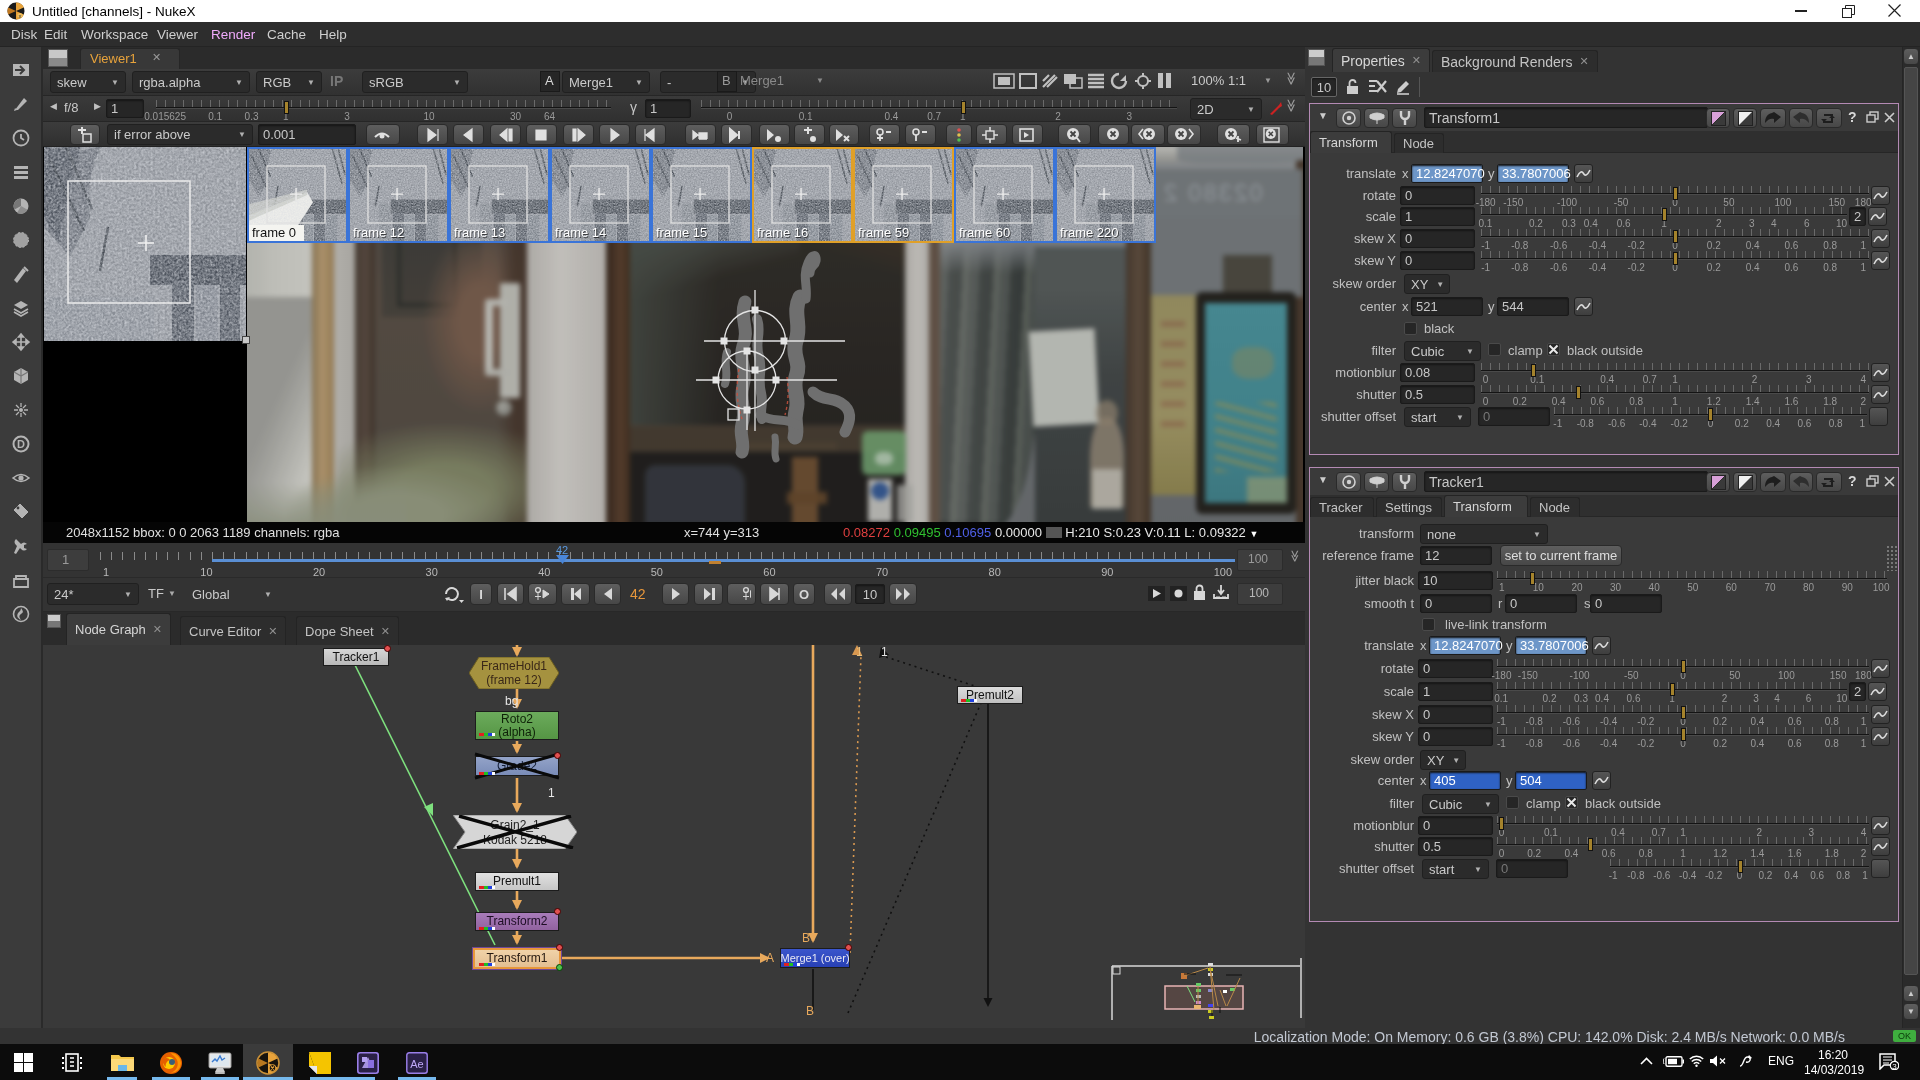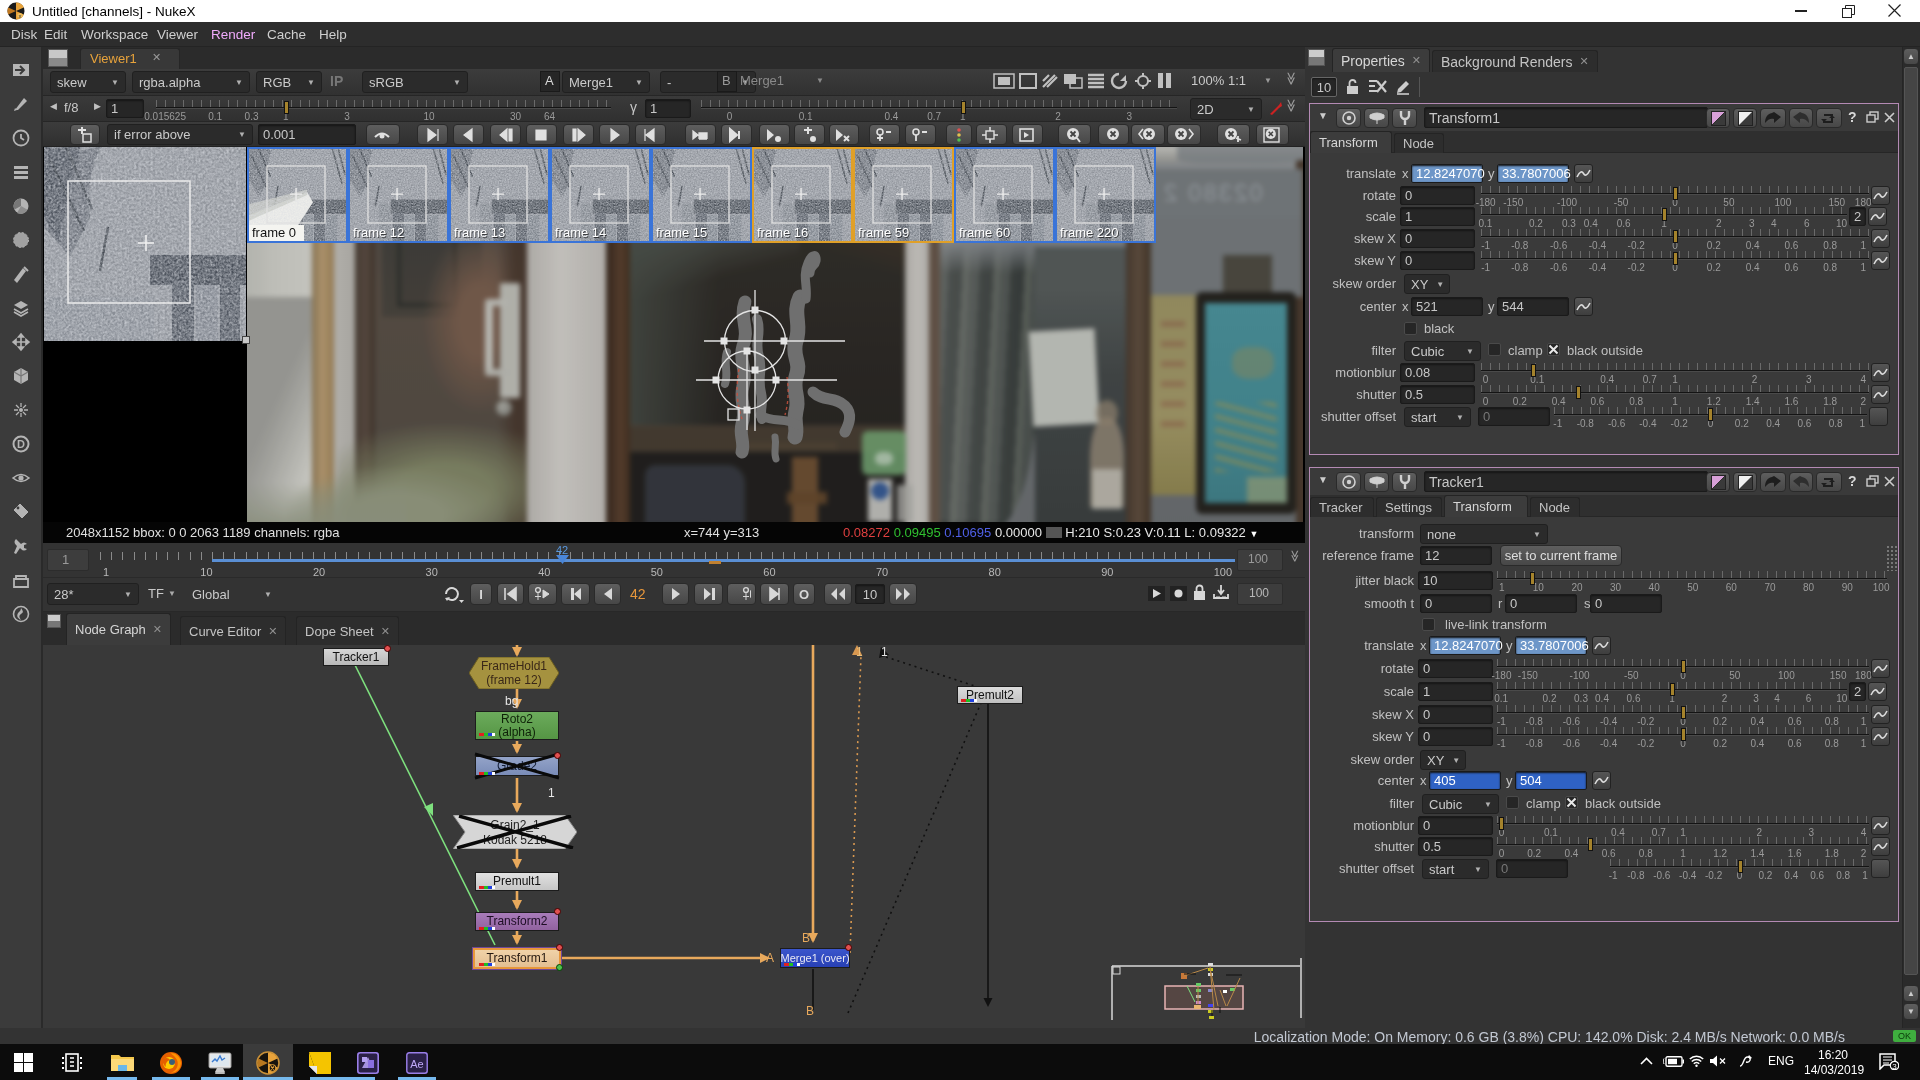--- a/index.html
+++ b/index.html
@@ -738,21 +738,21 @@
 <div class="a tx" style="left:556px;top:544px;font-size:11px;color:#5a9ae0;">42</div>
 <svg class="a" style="left:556px;top:555px" width="13" height="9">
     <path d="M0 0 h13 l-6.5 9 Z" fill="#4a86d8"></path>
   </svg>
 <div class="a" style="left:47px;top:549px;width:0px;height:0px;"></div>
 <div class="a" style="left:1237px;top:549px;width:46px;height:22px;background:#3d3d3d;border:1px solid #2c2c2c;border-radius:2px;"></div>
 <div class="a tx" style="left:1248px;top:552px;font-size:12px;color:#9a9a9a;">100</div>
 <div class="a tx" style="left:1289px;top:549px;font-size:12px;color:#9a9a9a;transform:rotate(90deg);">≫</div>
 <div class="a" style="left:43px;top:578px;width:1262px;height:34px;background:#333;border-bottom:1px solid #282828;"></div>
 <div class="a dd" style="left:47px;top:583px;width:92px;">
-    <span>28*</span>
+    <span>24*</span>
     <span class="ar">▼</span>
   </div>
 <div class="a tx" style="left:148px;top:586px;font-size:13px;color:#c8c8c8;">TF</div>
 <div class="a tx" style="left:168px;top:589px;font-size:8px;color:#aaa;">▼</div>
 <div class="a dd" style="left:186px;top:583px;width:92px;border:none;background:none;">
     <span>Global</span>
     <span class="ar">▼</span>
   </div>
 <svg class="a" style="left:442px;top:585px" width="24" height="18" viewBox="0 0 24 18">
     <path d="M4 9 a6 6 0 1 1 2 4.5" fill="none" stroke="#d8d8d8" stroke-width="2"></path>

